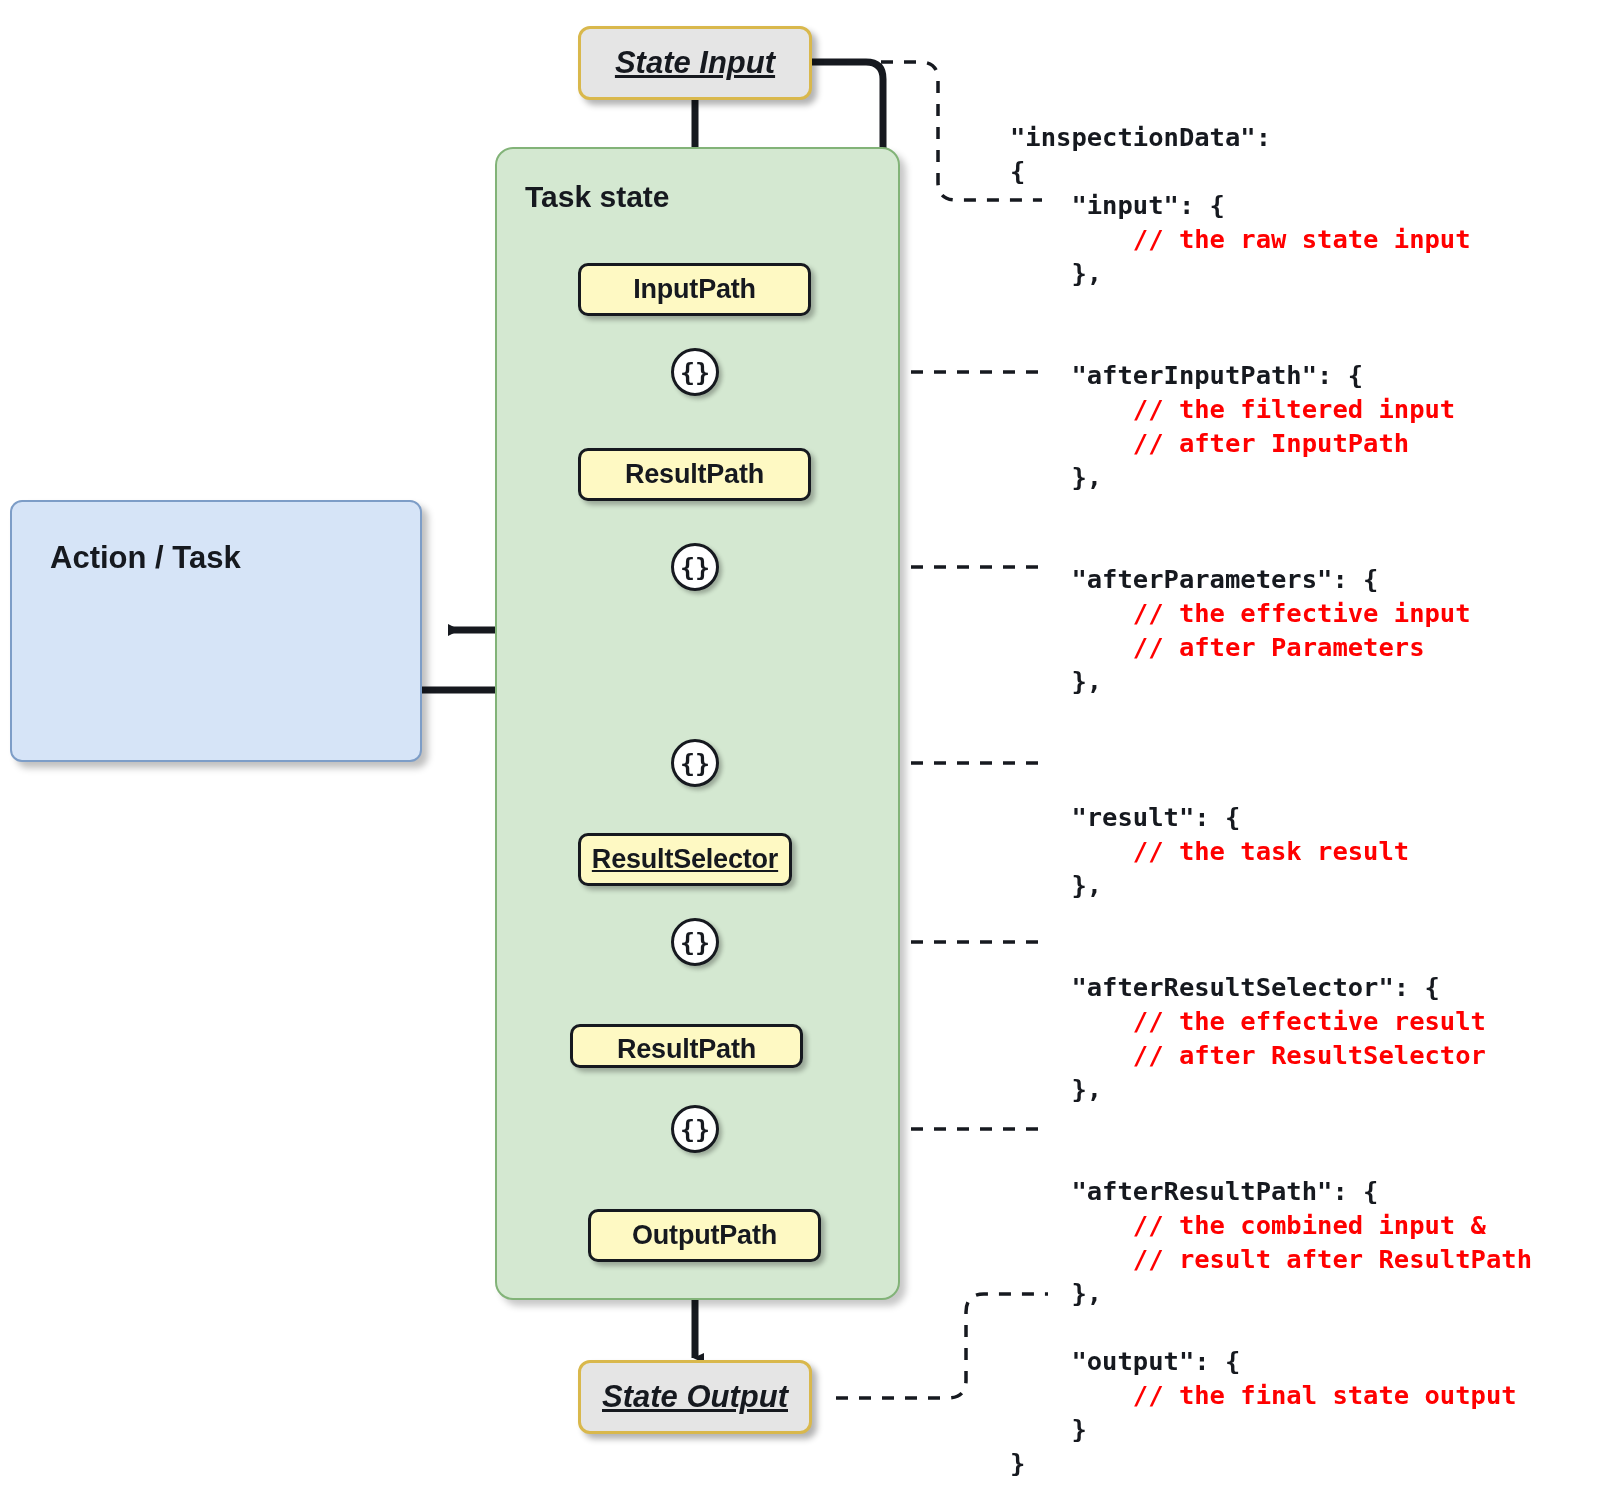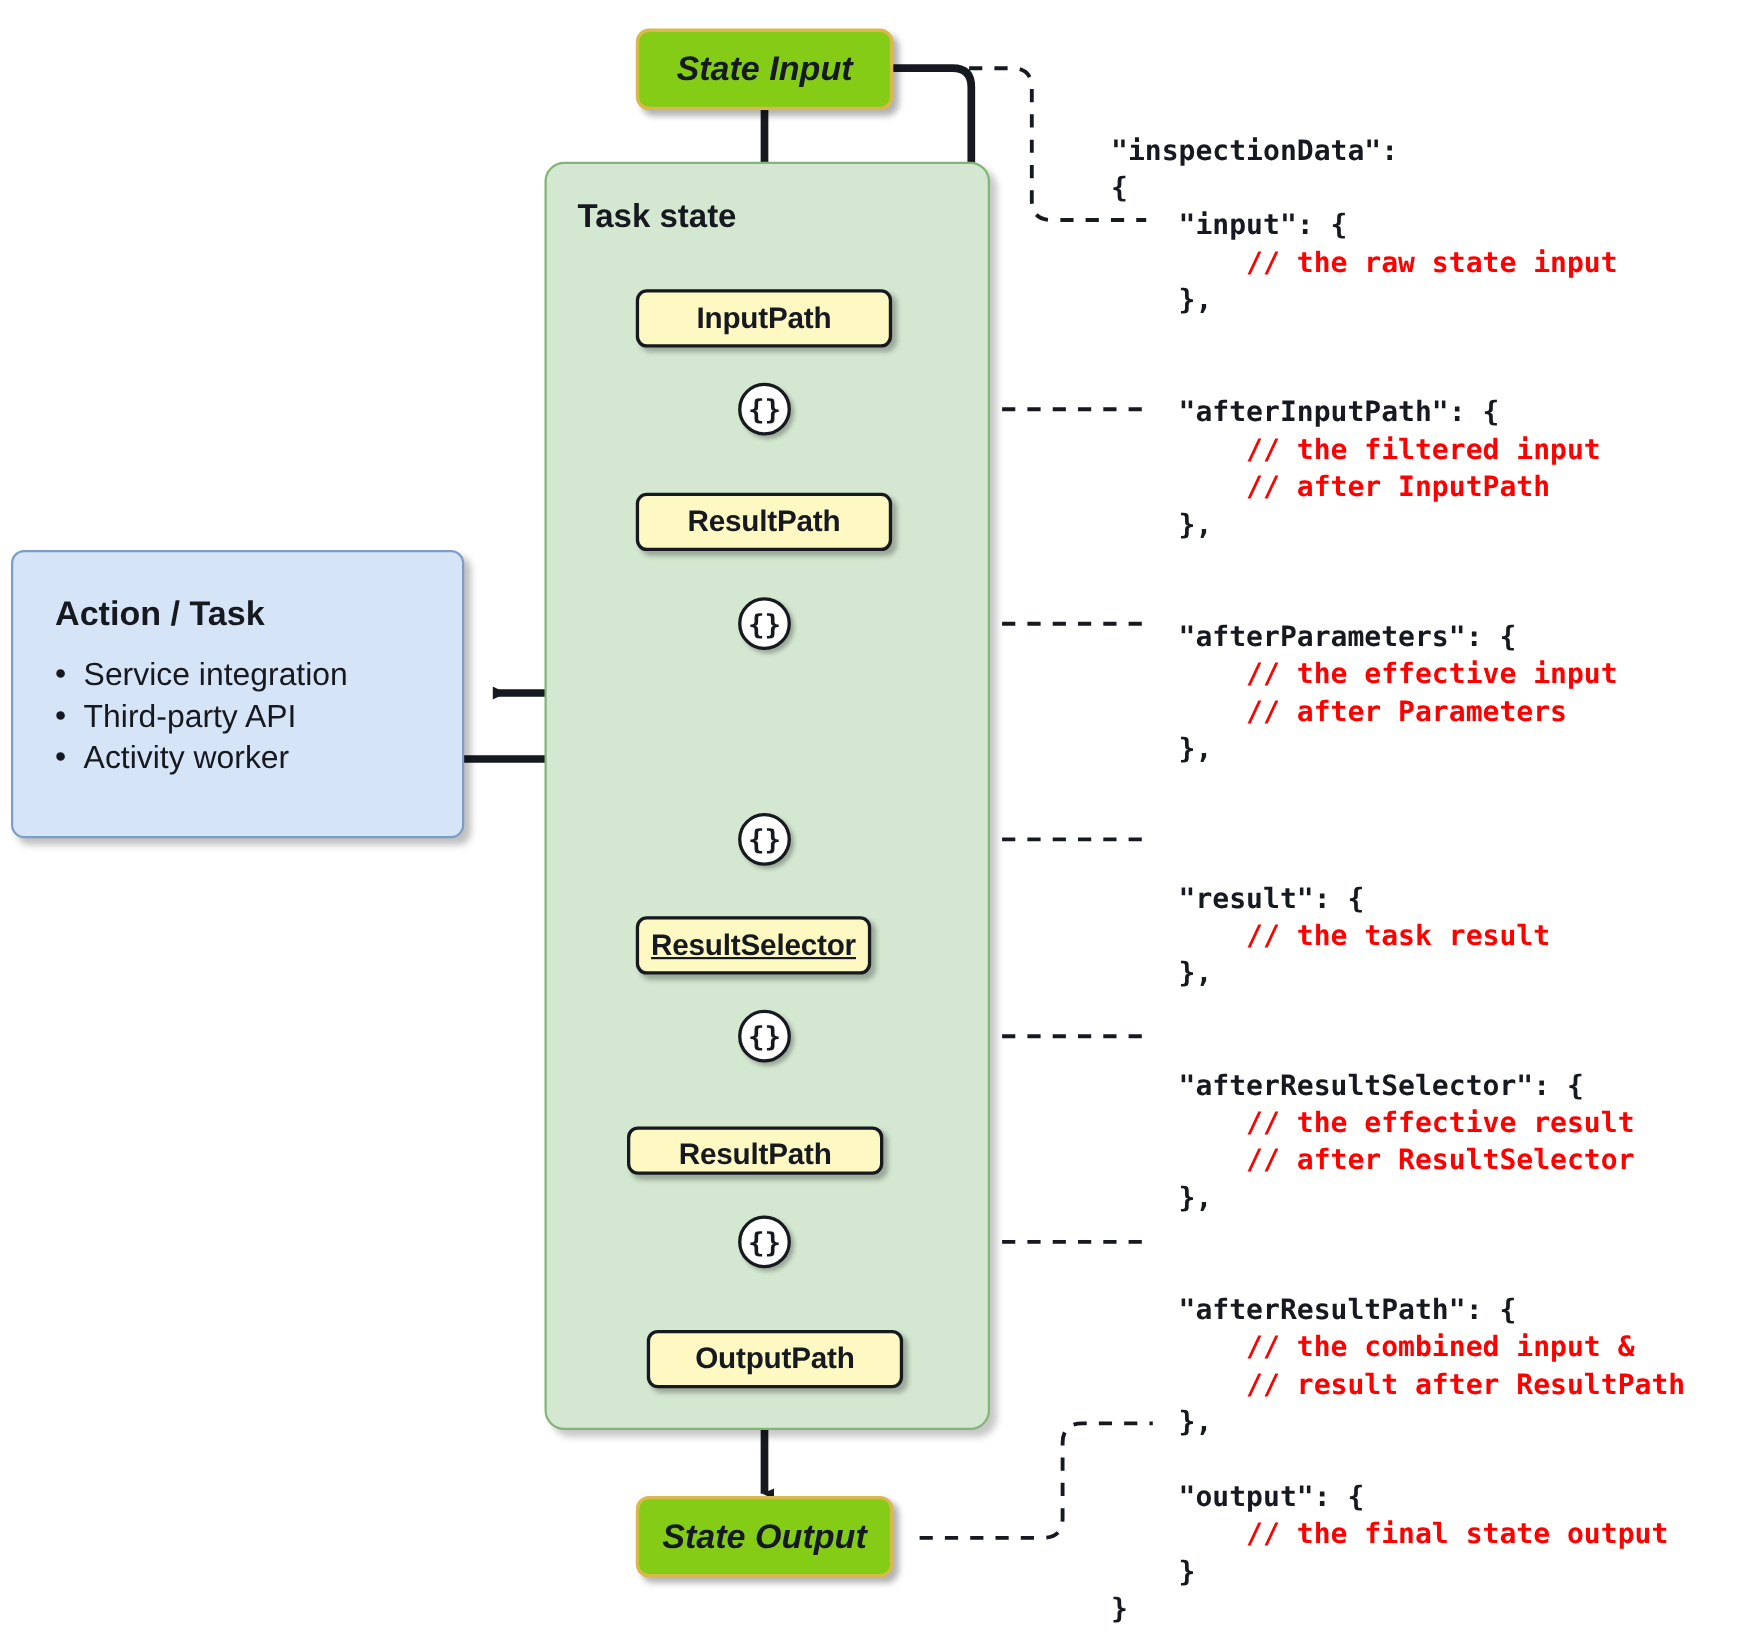--- a/index.html
+++ b/index.html
@@ -25,26 +25,27 @@
     color:#16191f;
     font-size:27px;
     letter-spacing:-0.2px;
     z-index:5;
   }
 
   .terminal{
     position:absolute;box-sizing:border-box;
     display:flex;align-items:center;justify-content:center;
     border-radius:12px;
-    background:#84cc16;
+    background:#e5e5e5;
     border:3px solid #d9b84c;
     box-shadow:5px 5px 6px rgba(0,0,0,0.30);
     font-weight:bold;font-style:italic;
     font-size:31px;color:#16191f;
     z-index:6;
+    text-decoration:underline;
   }
 
   .group-box{
     position:absolute;box-sizing:border-box;
     background:#d4e8d1;
     border:2px solid #82b378;
     border-radius:18px;
     box-shadow:6px 6px 7px rgba(0,0,0,0.22);
     z-index:1;
   }
@@ -208,22 +209,17 @@
   </div>
   <div class="token" style="left:671px;top:918px;">
     <span>{}</span>
   </div>
   <div class="token" style="left:671px;top:1105px;">
     <span>{}</span>
   </div>
 
   <div class="action-box" style="left:10px;top:500px;width:412px;height:262px;">
     <div class="action-title">Action / Task</div>
-    <ul class="action-list">
-      <li>Service integration</li>
-      <li>Third-party API</li>
-      <li>Activity worker</li>
-    </ul>
   </div>
 
   <div id="code"><span class="ln"><span>"inspectionData":</span></span><span class="ln"><span>{</span></span><span class="ln"><span>    "input": {</span></span><span class="ln"><span class="cmt">        // the raw state input</span></span><span class="ln"><span>    },</span></span><span class="sp"></span><span class="sp"></span><span class="ln"><span>    "afterInputPath": {</span></span><span class="ln"><span class="cmt">        // the filtered input</span></span><span class="ln"><span class="cmt">        // after InputPath</span></span><span class="ln"><span>    },</span></span><span class="sp"></span><span class="sp"></span><span class="ln"><span>    "afterParameters": {</span></span><span class="ln"><span class="cmt">        // the effective input</span></span><span class="ln"><span class="cmt">        // after Parameters</span></span><span class="ln"><span>    },</span></span><span class="sp"></span><span class="sp"></span><span class="sp"></span><span class="ln"><span>    "result": {</span></span><span class="ln"><span class="cmt">        // the task result</span></span><span class="ln"><span>    },</span></span><span class="sp"></span><span class="sp"></span><span class="ln"><span>    "afterResultSelector": {</span></span><span class="ln"><span class="cmt">        // the effective result</span></span><span class="ln"><span class="cmt">        // after ResultSelector</span></span><span class="ln"><span>    },</span></span><span class="sp"></span><span class="sp"></span><span class="ln"><span>    "afterResultPath": {</span></span><span class="ln"><span class="cmt">        // the combined input &amp;</span></span><span class="ln"><span class="cmt">        // result after ResultPath</span></span><span class="ln"><span>    },</span></span><span class="sp"></span><span class="ln"><span>    "output": {</span></span><span class="ln"><span class="cmt">        // the final state output</span></span><span class="ln"><span>    }</span></span><span class="ln"><span>}</span></span></div>
 
 </div>
 
 </body></html>

